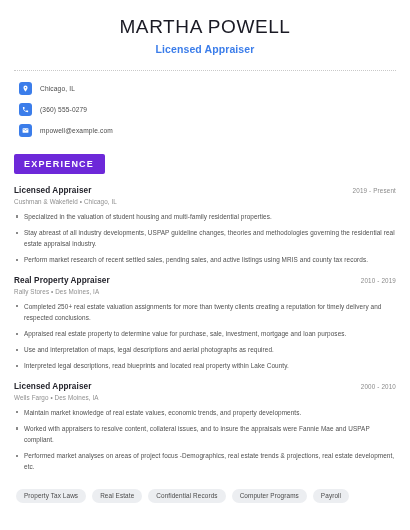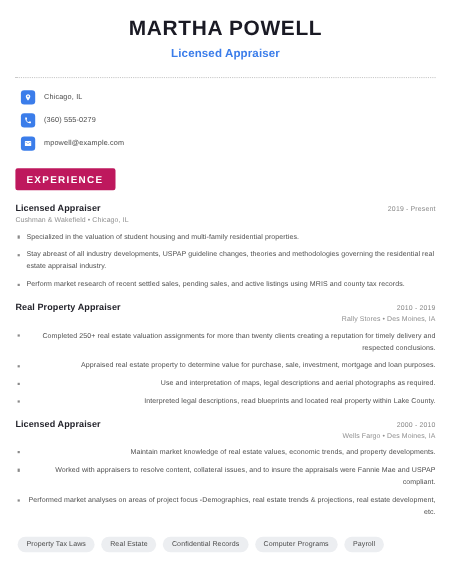--- a/index.html
+++ b/index.html
@@ -20,21 +20,21 @@
     padding: 0 14px;
   }
 
   
   .header {
     padding-top: 16px;
     text-align: center;
   }
   .name {
     font-size: 19px;
-    font-weight: bold;
+    font-weight: normal;
     letter-spacing: 0.6px;
     color: #1a1a24;
     line-height: 1.15;
   }
   .role {
     font-size: 10.5px;
     font-weight: bold;
     color: #3b7dea;
     margin-top: 5px;
     letter-spacing: 0.1px;
@@ -72,32 +72,32 @@
   .c-text {
     font-size: 6.6px;
     color: #4a4a4a;
     letter-spacing: 0.15px;
   }
 
   
   .section { margin-top: 16px; }
   .section-badge {
     display: inline-block;
-    background: #be185d;
+    background: #6d28d9;
     color: #ffffff;
     font-size: 9px;
     font-weight: bold;
     letter-spacing: 1.2px;
     padding: 5px 11px 5px 10px;
     border-radius: 2px;
   }
 
   
   .jobs { margin-top: 12px; }
-  .job + .job { margin-top: 10px; text-align: right; }
+  .job + .job { margin-top: 10px; }
   .job-head {
     display: flex;
     justify-content: space-between;
     align-items: baseline;
   }
   .job-title {
     font-size: 8.2px;
     font-weight: bold;
     color: #23232b;
     letter-spacing: 0.1px;

